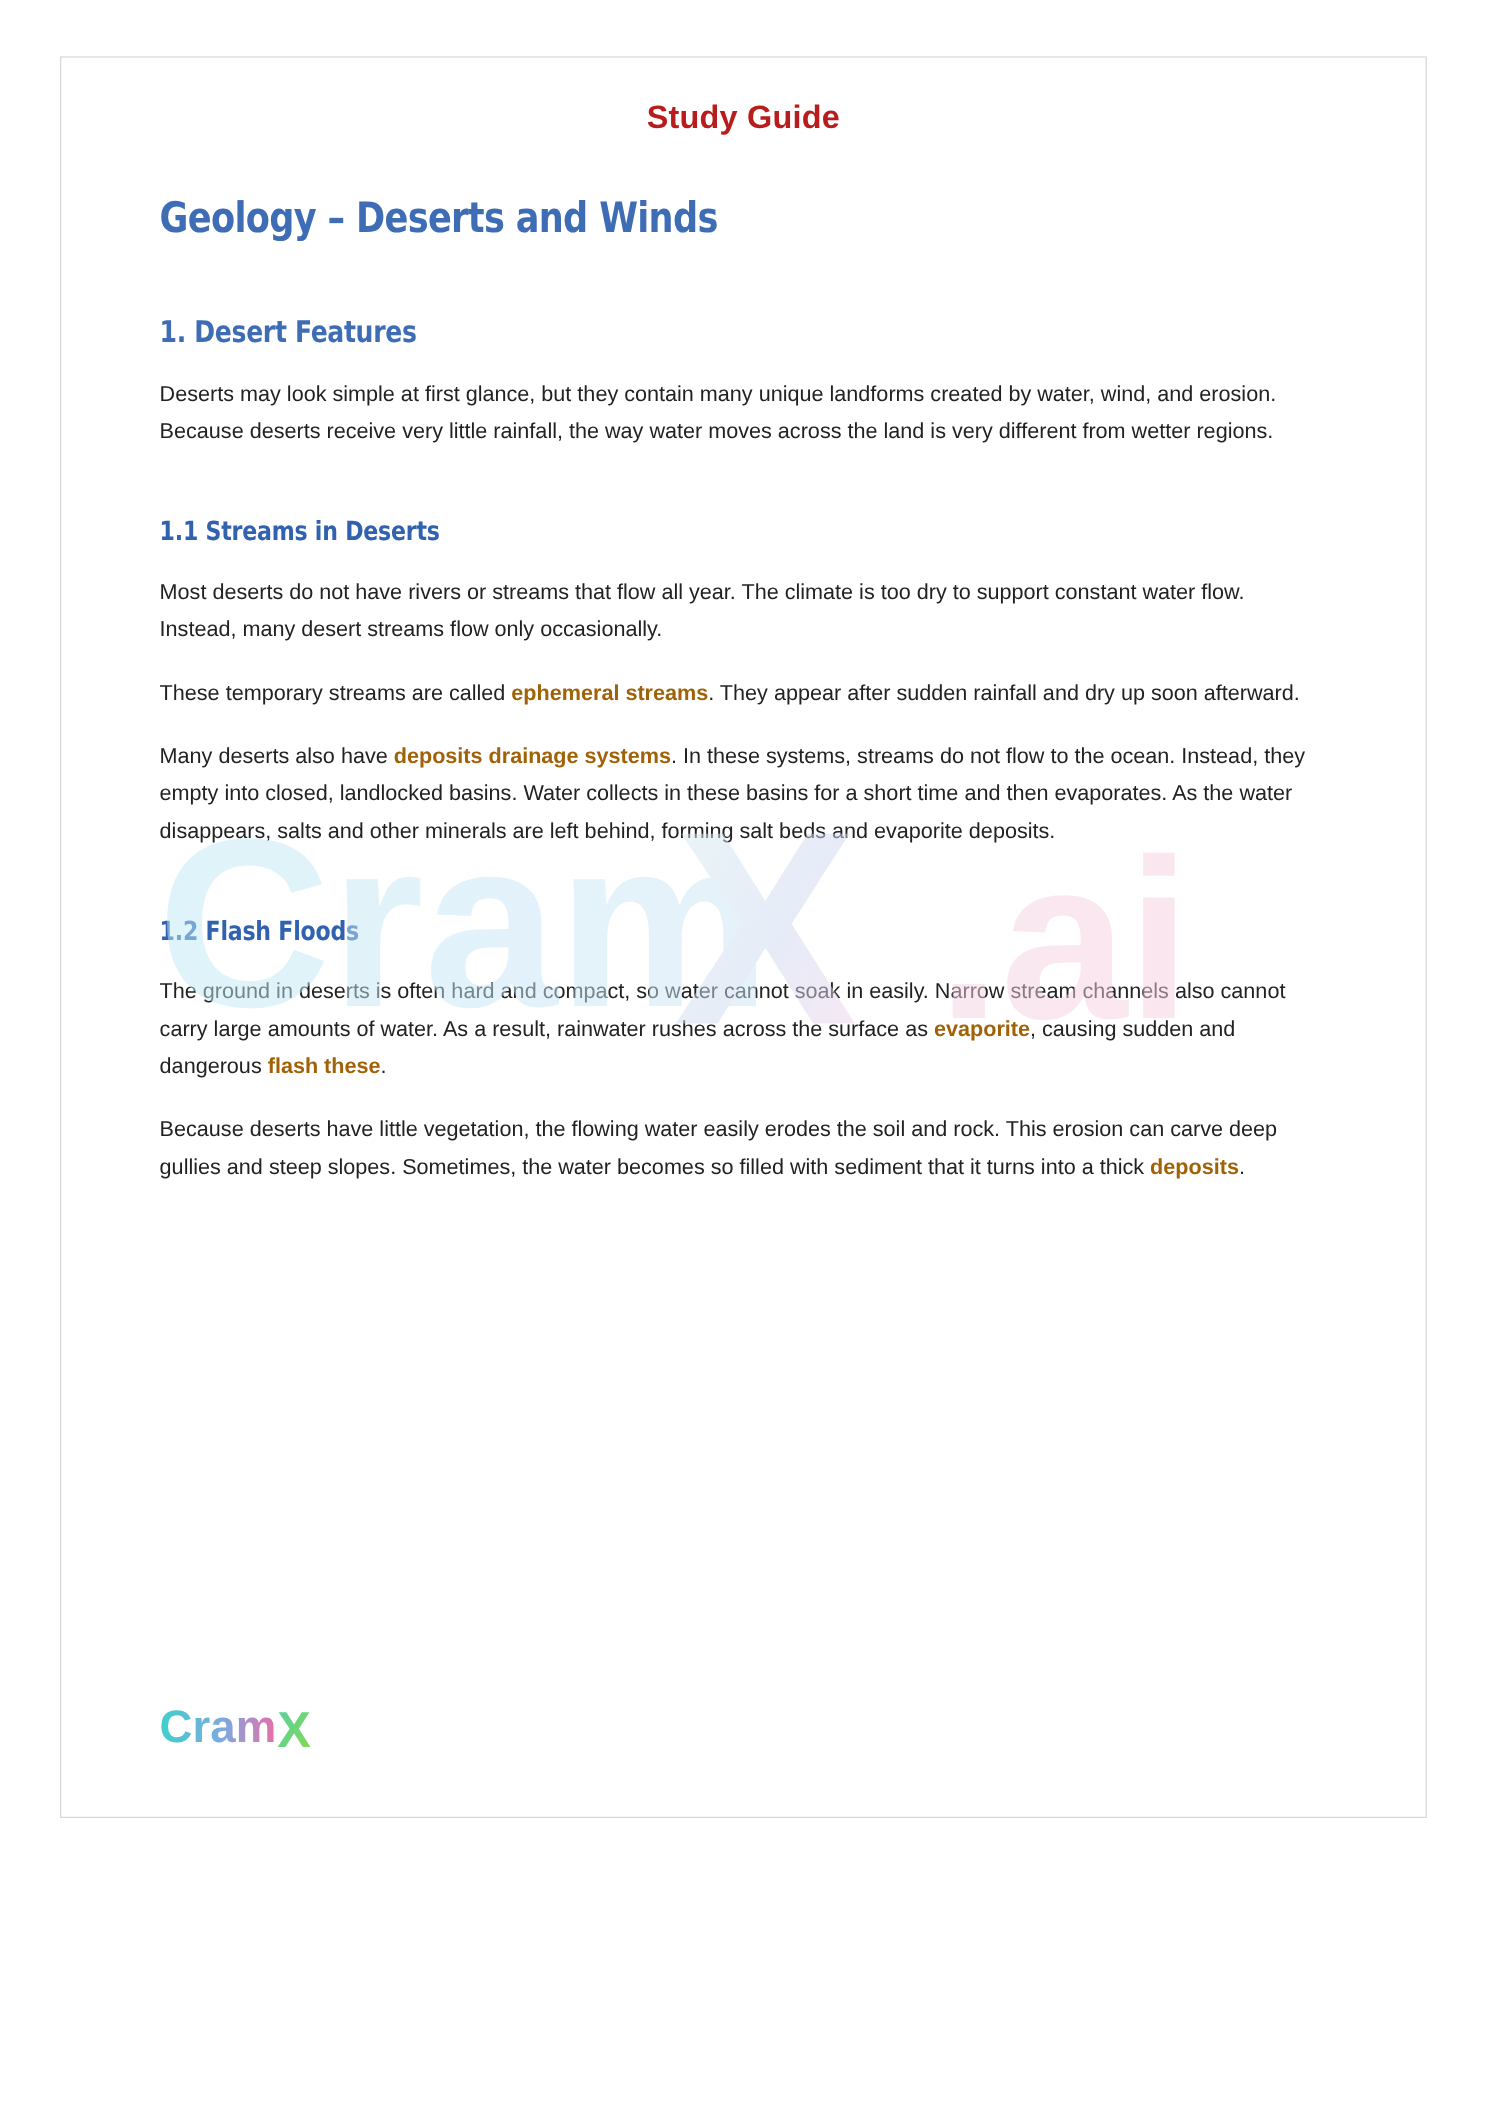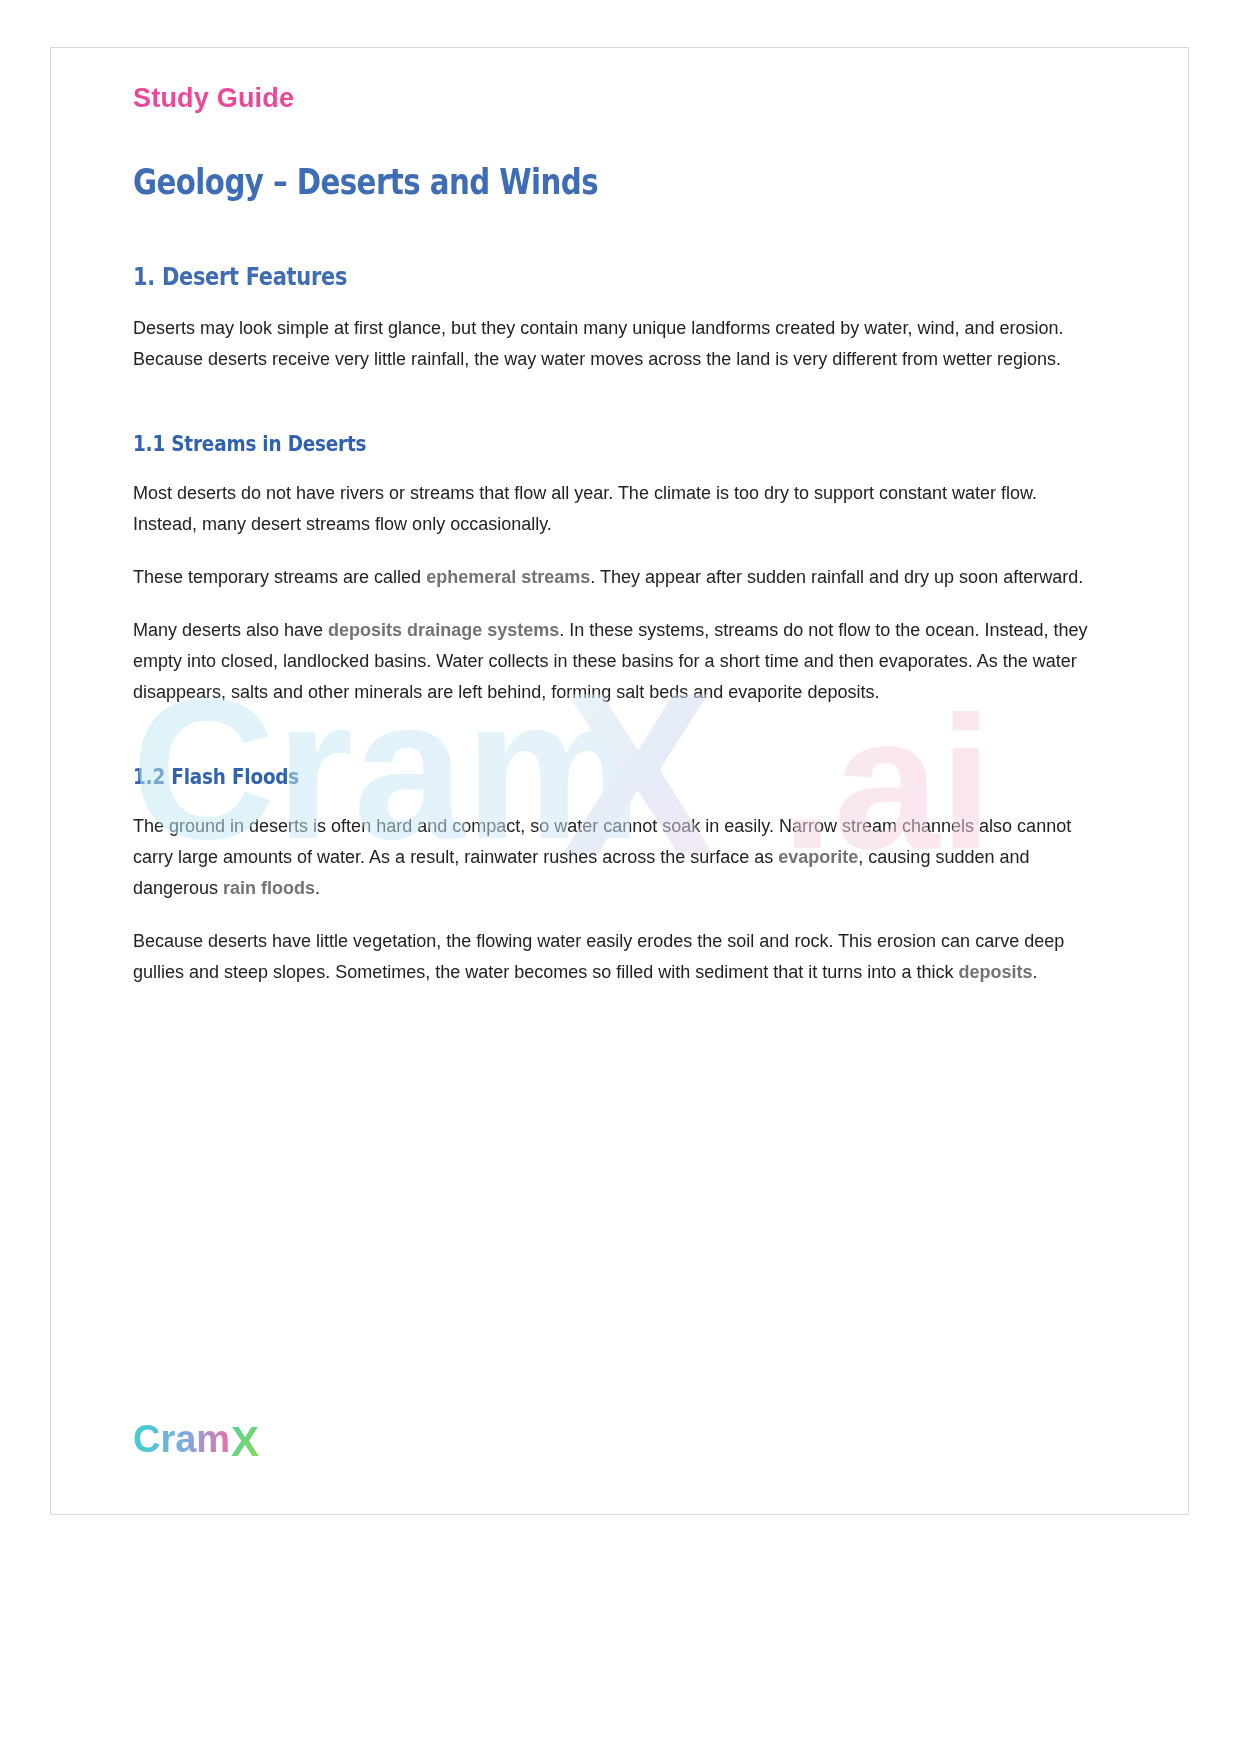--- a/index.html
+++ b/index.html
@@ -39,24 +39,24 @@
     width: 980px;
     height: 220px;
     pointer-events: none;
     z-index: 5;
     opacity: 0.5;
   }
   .watermark svg { display: block; }
 
   
   .study-guide {
-    text-align: left;
+    text-align: center;
     font-size: 27px;
     font-weight: bold;
-    color: #ec4899;
+    color: #b91c1c;
     letter-spacing: 0.2px;
     padding-top: 35px;
   }
 
   
   .doc-title {
     margin-top: 48px;
     font-size: 35px;
     font-weight: bold;
     color: #3e6cb5;
@@ -85,21 +85,21 @@
     transform: scaleX(0.93);
     transform-origin: left center;
   }
   p.body {
     margin: 22px 0 0 0;
     font-size: 18px;
     line-height: 31px;
     color: #222222;
     max-width: 975px;
   }
-  p.body b { font-weight: bold; color: #737373; }
+  p.body b { font-weight: bold; color: #a16207; }
 
   
   .footer-logo {
     position: absolute;
     left: 82px;
     bottom: 52px;
     height: 44px;
     display: flex;
     align-items: center;
   }
@@ -139,21 +139,21 @@
 
     <div class="h2">1. Desert Features</div>
     <p class="body">Deserts may look simple at first glance, but they contain many unique landforms created by water, wind, and erosion. Because deserts receive very little rainfall, the way water moves across the land is very different from wetter regions.</p>
 
     <div class="h3">1.1 Streams in Deserts</div>
     <p class="body">Most deserts do not have rivers or streams that flow all year. The climate is too dry to support constant water flow. Instead, many desert streams flow only occasionally.</p>
     <p class="body">These temporary streams are called <b>ephemeral streams</b>. They appear after sudden rainfall and dry up soon afterward.</p>
     <p class="body">Many deserts also have <b>deposits drainage systems</b>. In these systems, streams do not flow to the ocean. Instead, they empty into closed, landlocked basins. Water collects in these basins for a short time and then evaporates. As the water disappears, salts and other minerals are left behind, forming salt beds and evaporite deposits.</p>
 
     <div class="h3">1.2 Flash Floods</div>
-    <p class="body">The ground in deserts is often hard and compact, so water cannot soak in easily. Narrow stream channels also cannot carry large amounts of water. As a result, rainwater rushes across the surface as <b>evaporite</b>, causing sudden and dangerous <b>rain floods</b>.</p>
+    <p class="body">The ground in deserts is often hard and compact, so water cannot soak in easily. Narrow stream channels also cannot carry large amounts of water. As a result, rainwater rushes across the surface as <b>evaporite</b>, causing sudden and dangerous <b>flash these</b>.</p>
     <p class="body">Because deserts have little vegetation, the flowing water easily erodes the soil and rock. This erosion can carve deep gullies and steep slopes. Sometimes, the water becomes so filled with sediment that it turns into a thick <b>deposits</b>.</p>
 
     <div class="footer-logo">
       <svg width="150" height="48" viewBox="0 0 150 48" xmlns="http://www.w3.org/2000/svg">
         <defs>
           <linearGradient id="lg1" x1="0" y1="0" x2="1" y2="0">
             <stop offset="0%" stop-color="#3fd0c9"></stop>
             <stop offset="55%" stop-color="#7fa9e0"></stop>
             <stop offset="100%" stop-color="#e86ea8"></stop>
           </linearGradient>

